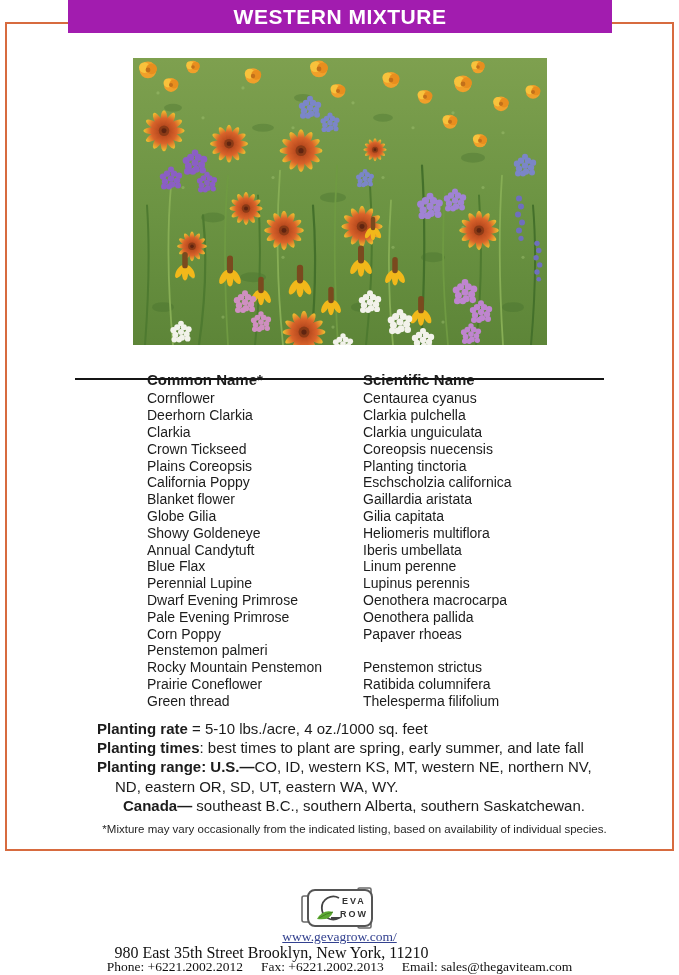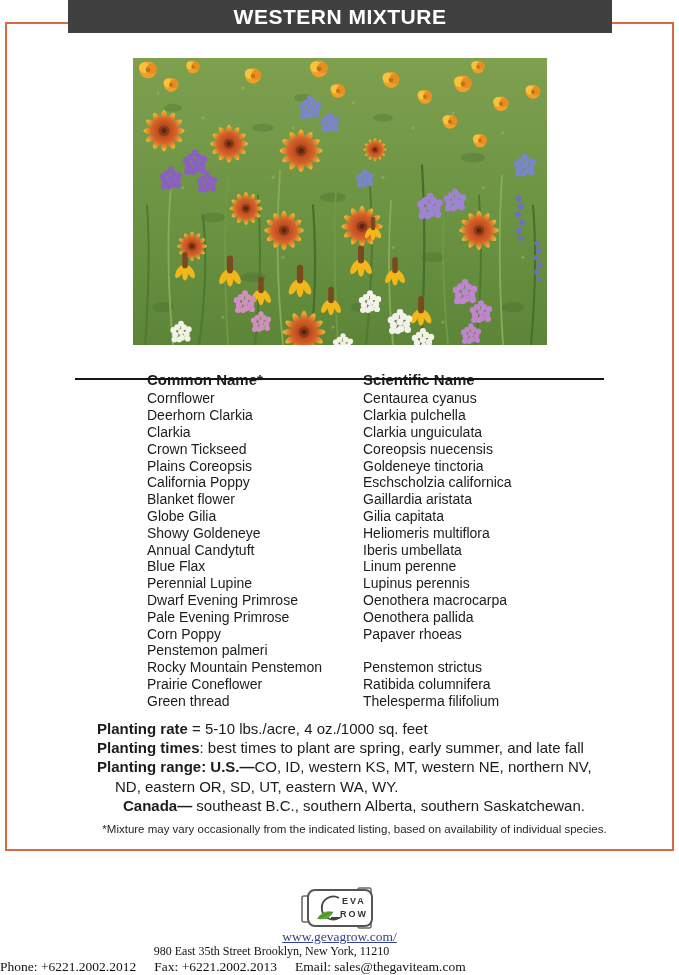--- a/index.html
+++ b/index.html
@@ -8,21 +8,21 @@
     font-family:"Liberation Sans","DejaVu Sans",sans-serif;color:#1c1c1c;
     overflow:hidden;
   }
   .abs{position:absolute;}
   
   .page-border{
     left:5px;top:22px;width:669px;height:829px;
     border:2px solid #D76B3F;box-sizing:border-box;background:transparent;
   }
   .header-bar{
-    left:68px;top:0;width:544px;height:33px;background:#404040;
+    left:68px;top:0;width:544px;height:33px;background:#a21caf;
     display:flex;align-items:center;justify-content:center;z-index:3;
   }
   .header-bar span{
     color:#ffffff;font-weight:700;font-size:21px;letter-spacing:0.5px;
   }
   
   .photo{
     left:133px;top:58px;width:414px;height:287px;z-index:2;overflow:hidden;
   }
   .photo svg{display:block;width:100%;height:100%;}
@@ -44,22 +44,22 @@
   .footnote{
     left:5px;top:823px;width:669px;text-align:center;font-size:11.5px;color:#262626;z-index:2;margin-left:15px;
   }
   
   .logo{left:301px;top:886px;width:78px;height:44px;}
   .logo svg{display:block;width:100%;height:100%;}
   .website{left:0;top:929px;width:679px;text-align:center;
     font-family:"Liberation Serif","DejaVu Serif",serif;font-size:13.5px;}
   .website a{color:#33418F;text-decoration:underline;cursor:pointer;}
   .address{left:0;top:944px;width:543px;text-align:center;
-    font-family:"Liberation Serif","DejaVu Serif",serif;font-size:12px;color:#111;}
-  .contact{left:0;top:959px;width:679px;display:flex;gap:18px;
+    font-family:"Liberation Serif","DejaVu Serif",serif;font-size:16px;color:#111;}
+  .contact{left:0;top:959px;width:679px;display:flex;justify-content:center;gap:18px;
     font-family:"Liberation Serif","DejaVu Serif",serif;font-size:13.5px;color:#111;}
 </style>
 </head>
 <body>
 
 <div class="abs page-border"></div>
 
 <div class="abs header-bar">
   <span>WESTERN MIXTURE</span>
 </div>
@@ -267,21 +267,21 @@
   <div class="row">
       <span class="c1">Clarkia</span>
       <span class="c2">Clarkia unguiculata</span>
     </div>
   <div class="row">
       <span class="c1">Crown Tickseed</span>
       <span class="c2">Coreopsis nuecensis</span>
     </div>
   <div class="row">
       <span class="c1">Plains Coreopsis</span>
-      <span class="c2">Goldeneye tinctoria</span>
+      <span class="c2">Planting tinctoria</span>
     </div>
   <div class="row">
       <span class="c1">California Poppy</span>
       <span class="c2">Eschscholzia californica</span>
     </div>
   <div class="row">
       <span class="c1">Blanket flower</span>
       <span class="c2">Gaillardia aristata</span>
     </div>
   <div class="row">

